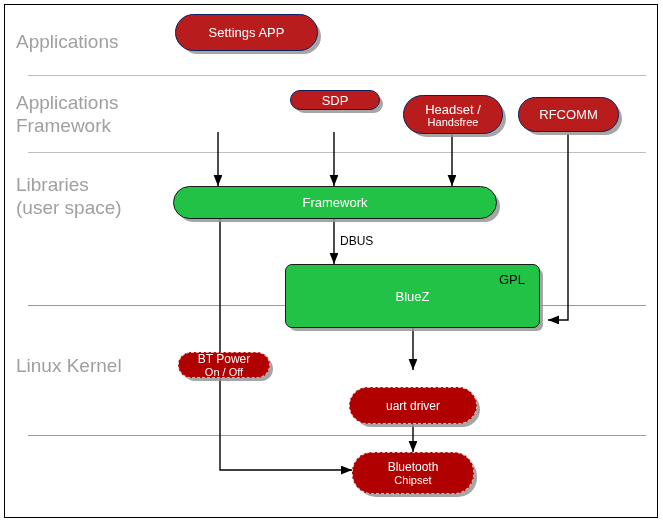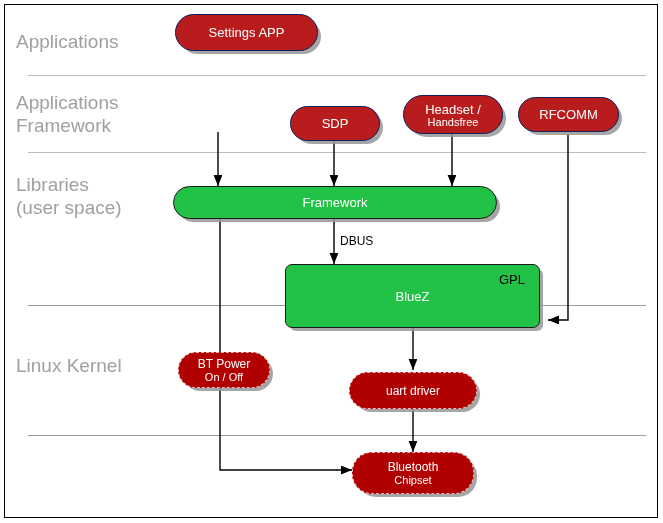--- a/index.html
+++ b/index.html
@@ -159,21 +159,21 @@
   <div class="layer-label" style="top:173px;">Libraries
 (user space)</div>
   <div class="layer-label" style="top:354px;">Linux Kernel</div>
 
   <div class="node blue" style="left:175px; top:14px; width:143px; height:37px;">
     <span class="line1">Settings APP</span>
   </div>
 
 
 
-  <div class="node blue" style="left:290px; top:106px; width:90px; height:35px;">
+  <div class="node blue" style="left:290px; top:90px; width:90px; height:20px;">
     <span class="line1">SDP</span>
   </div>
 
   <div class="node blue" style="left:403px; top:95px; width:100px; height:39px;">
     <span class="line1">Headset /</span>
     <span class="line2">Handsfree</span>
   </div>
 
   <div class="node blue" style="left:518px; top:97px; width:101px; height:35px;">
     <span class="line1">RFCOMM</span>
@@ -181,26 +181,26 @@
 
   <div class="node green" style="left:173px; top:186px; width:324px; height:33px;">
     <span class="line1">Framework</span>
   </div>
 
   <div class="node green" style="left:285px; top:264px; width:255px; height:64px;border-radius:7px;">
     <span class="corner-tag">GPL</span>
     <span class="line1">BlueZ</span>
   </div>
 
-  <div class="node red two-line" style="left:178px; top:352px; width:92px; height:36px;justify-content:center;">
+  <div class="node red two-line" style="left:178px; top:352px; width:92px; height:26px;justify-content:center;">
     <span class="line1">BT Power</span>
     <span class="line2">On / Off</span>
   </div>
 
-  <div class="node red" style="left:349px; top:372px; width:128px; height:37px;align-items:center;">
+  <div class="node red" style="left:349px; top:387px; width:128px; height:37px;align-items:center;">
     <span class="line1">uart driver</span>
   </div>
 
   <div class="node red two-line" style="left:352px; top:452px; width:122px; height:42px;">
     <span class="line1">Bluetooth</span>
     <span class="line2">Chipset</span>
   </div>
 
   <div class="edge-label" style="left:340px; top:234px;">DBUS</div>
 

